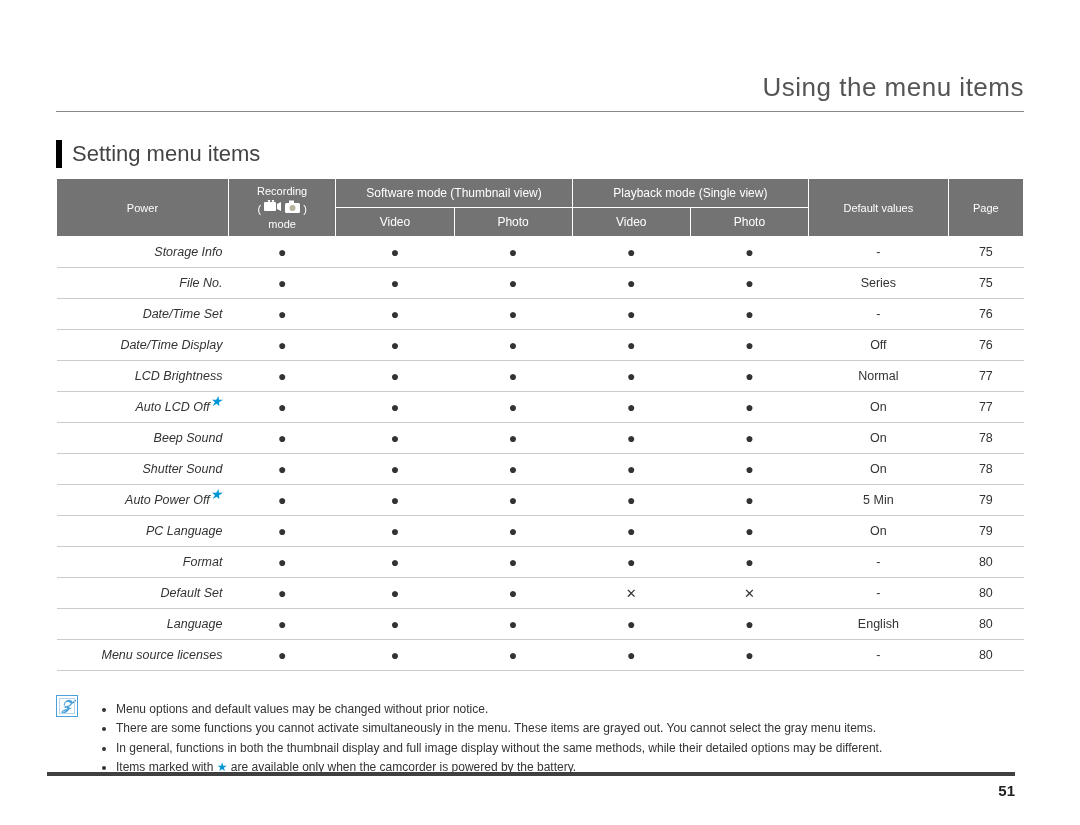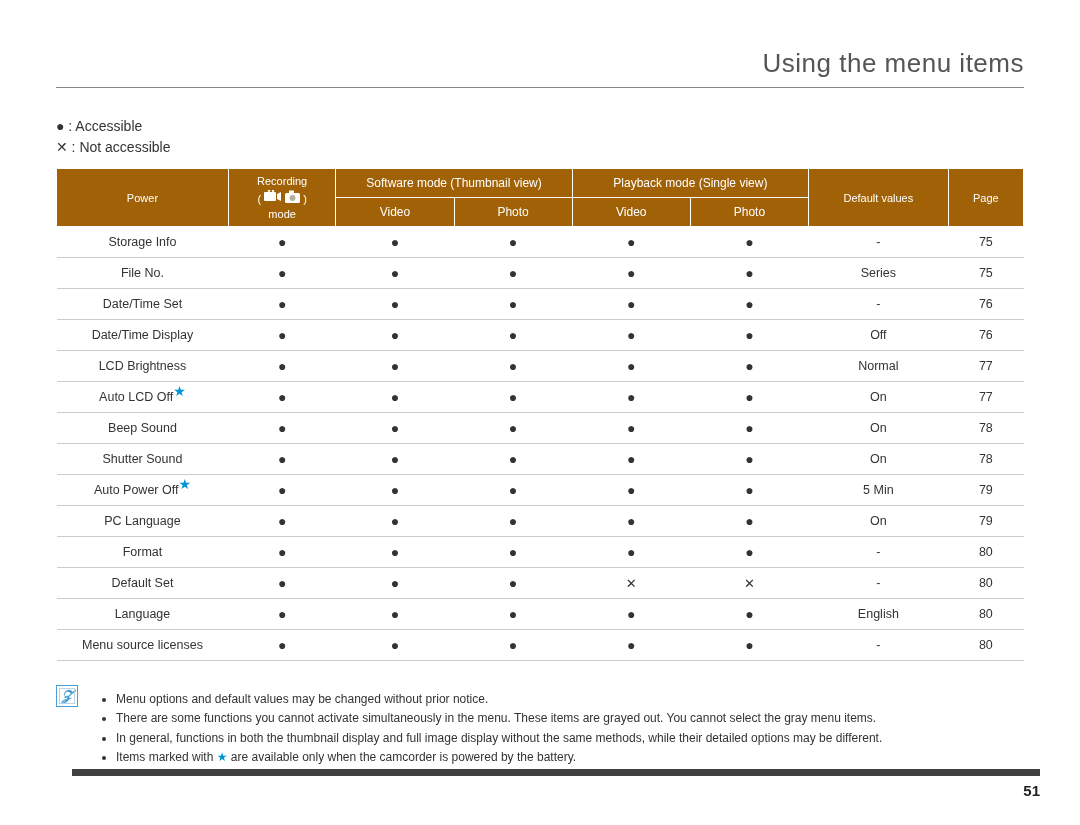--- a/index.html
+++ b/index.html
@@ -6,21 +6,21 @@
   html, body { margin: 0; padding: 0; }
   body {
     width: 1080px;
     height: 825px;
     background: #fff;
     font-family: Arial, Helvetica, sans-serif;
     color: #222;
     position: relative;
   }
   .page {
-    padding: 48px 56px 40px 56px;
+    padding: 72px 56px 40px 56px;
   }
   .page-title {
     text-align: right;
     font-size: 26px;
     font-weight: 300;
     color: #555;
     border-bottom: 1px solid #888;
     padding-bottom: 8px;
     margin-bottom: 28px;
     letter-spacing: 0.5px;
@@ -52,36 +52,36 @@
     line-height: 1.5;
   }
   .legend .glyph { font-family: Arial, sans-serif; }
 
   table {
     width: 100%;
     border-collapse: collapse;
     font-size: 12.5px;
   }
   thead th {
-    background: #a16207;
+    background: #737373;
     color: #fff;
     font-weight: normal;
     padding: 6px 6px;
     border: 1px solid #fff;
     text-align: center;
     font-size: 12px;
   }
   thead th.small { font-size: 11px; }
   tbody td {
     border-bottom: 1px solid #ccc;
     padding: 7px 6px;
     text-align: center;
     color: #333;
   }
-  tbody td.first { text-align: center; white-space: nowrap; }
+  tbody td.first { text-align: right; white-space: nowrap; font-style: italic; }
   .dot { font-size: 14px; }
   .x { font-size: 13px; }
   .star { color: #0096d6; font-size: 14px; vertical-align: super; line-height: 0; }
 
   .note-box {
     display: flex;
     align-items: flex-start;
     margin-top: 24px;
     font-size: 12px;
     color: #333;
@@ -110,25 +110,25 @@
   }
   .note-list {
     margin: 6px;
     padding-left: 18px;
   }
   .note-list li { margin-bottom: 2px; }
   .inline-star { color: #0096d6; font-size: 12px; }
 
   .page-number {
     position: absolute;
-    right: 40px;
+    right: 65px;
     bottom: 26px;
     font-size: 15px;
     font-weight: bold;
-    border-top: 7px solid #404040;
+    border-top: 4px solid #404040;
     padding-top: 6px;
     width: calc(100% - 112px);
     text-align: right;
   }
 
   .mode-icons {
     display: inline-flex;
     align-items: center;
     gap: 3px;
     line-height: 1;
@@ -136,27 +136,23 @@
   }
   .mode-icons svg { display: block; }
 </style>
 </head>
 <body>
 
 <div class="page">
   <div class="page-title">Using the menu items</div>
 
   <div class="top-row">
-    <div class="legend">
-      <div>
-        <span class="glyph">●</span><span> : Accessible</span>
-      </div>
-      <div>
-        <span class="glyph">✕</span><span> : Not accessible</span>
-      </div>
+    <div class="section-title-wrap">
+      <div class="bar"></div>
+      <div class="section-title">Setting menu items</div>
     </div>
   </div>
 
   <table>
     <colgroup>
       <col style="width:16%">
       <col style="width:10%">
       <col style="width:11%">
       <col style="width:11%">
       <col style="width:11%">

